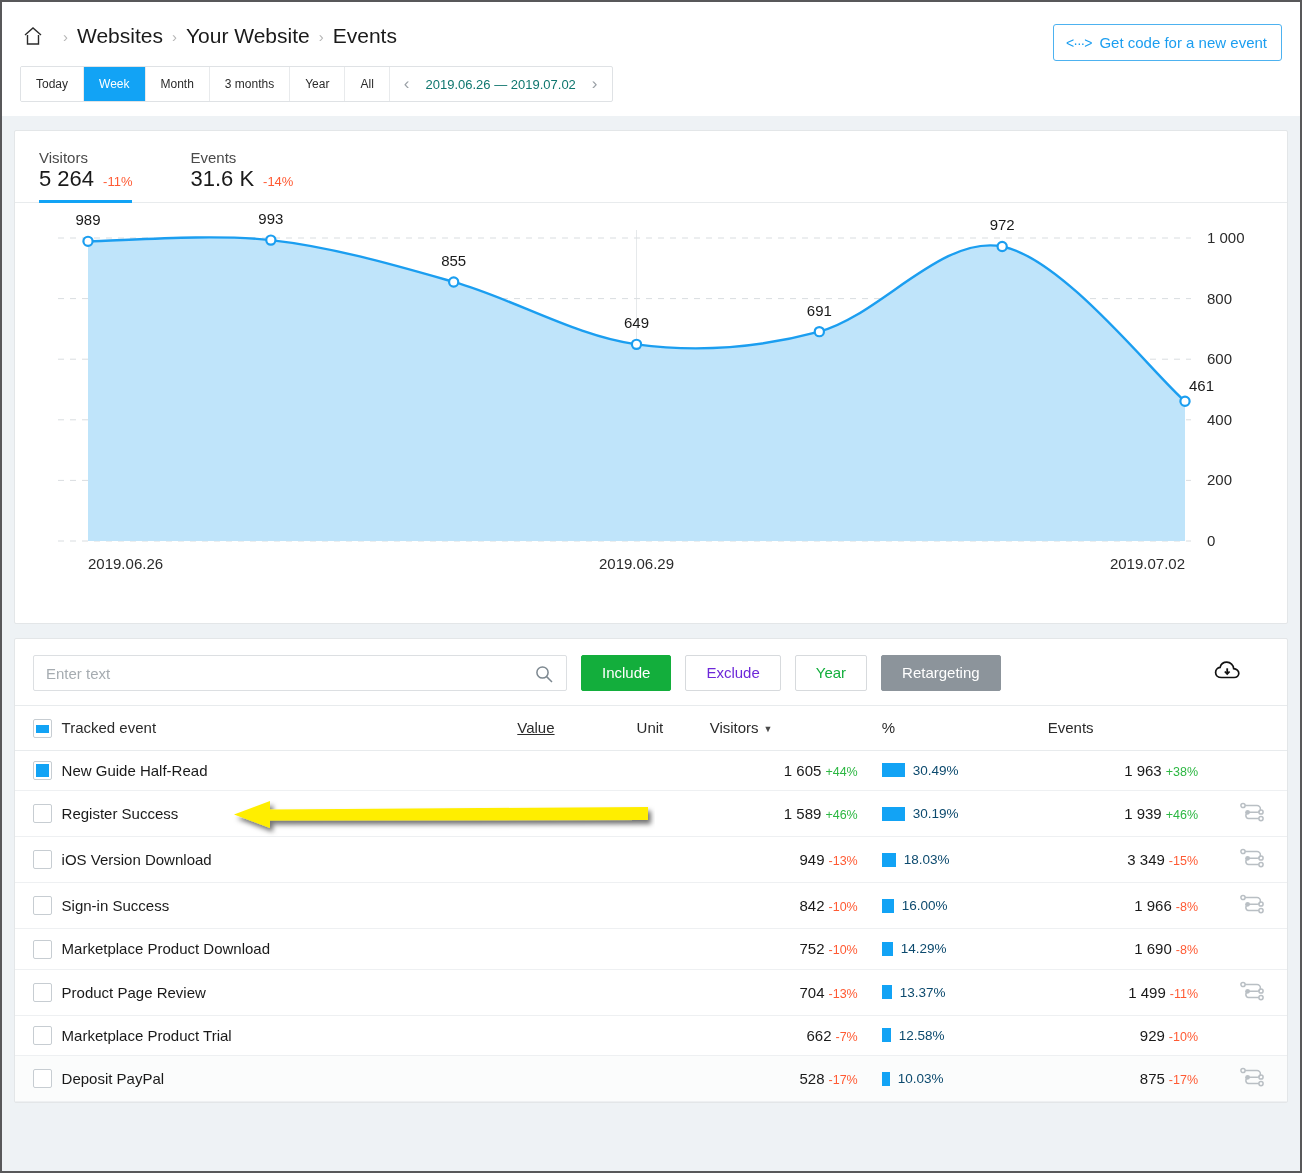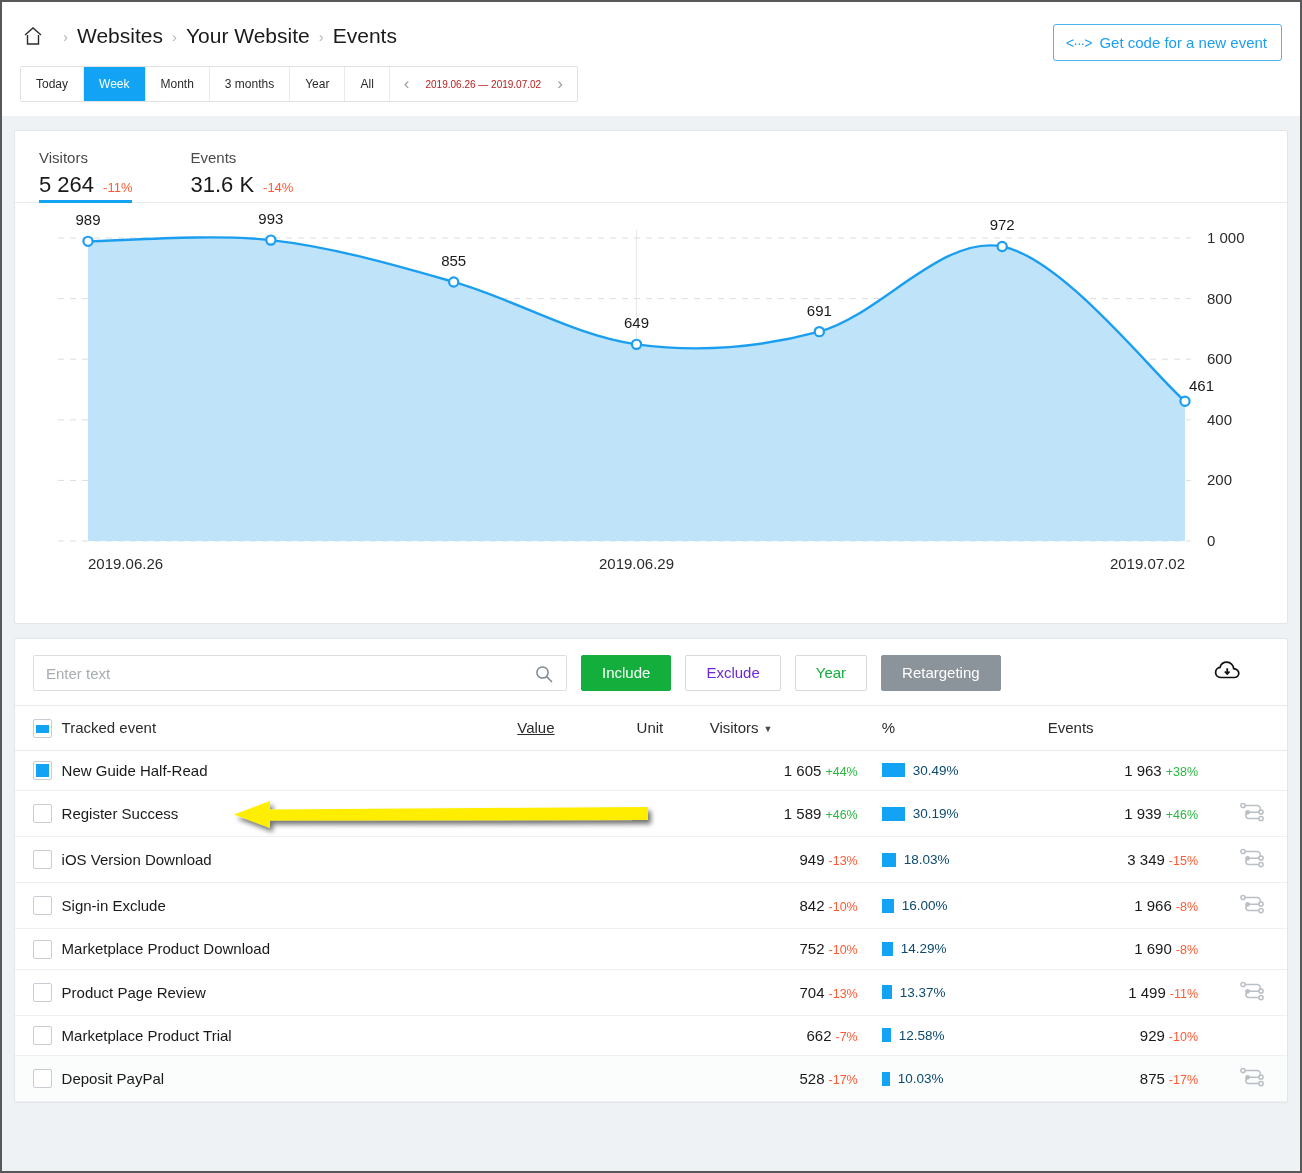--- a/index.html
+++ b/index.html
@@ -63,39 +63,39 @@
     font-size: 12px; color: #2b2b2b; cursor: pointer;
     border-right: 1px solid #e8eaec;
     background:#fff; white-space:nowrap;
   }
   .ptab.active { background:#12a3f5; color:#fff; }
   .daterange {
     display:flex; align-items:center; height:34px;
     padding: 0 10px; gap: 12px; font-size:15px;
   }
   .arrowbtn { color:#9aa0a6; font-size:17px; cursor:pointer; padding: 0 4px; }
-  .rangetext { color:#b91c1c; font-size:10px; white-space:nowrap; }
+  .rangetext { color:#0f766e; font-size:13px; white-space:nowrap; }
 
   
   .card {
     background:#fff;
     border:1px solid #e3e6e8;
     margin: 14px 12px 0 12px;
     border-radius: 2px;
   }
   
   .metrics {
     display:flex; gap: 0px;
     padding: 18px 24px 0 24px;
     border-bottom: 1px solid #e8ebed;
     height: 72px;
   }
   .metric { margin-right: 58px; position:relative; padding-bottom: 14px;}
   .metric-label { font-size:15px; color:#4a4a4a; }
-  .metric-row { display:flex; align-items:baseline; gap:9px; margin-top: 6px;}
+  .metric-row { display:flex; align-items:baseline; gap:9px; }
   .metric-value { font-size:22px; color:#1a1a1a; }
   .metric-delta { font-size:13px; }
   .delta-neg { color:#ff5a33; }
   .metric.active::after {
     content:""; position:absolute; left:0; right:0; bottom:-1px; height:3px; background:#12a3f5;
   }
 
   
   .chartwrap { position:relative; height: 420px; padding: 0; }
   .chart-svg { display:block; }
@@ -379,21 +379,21 @@
                   <circle cx="4" cy="4.5" r="2.1"></circle>
                   <circle cx="22" cy="11" r="2.1"></circle>
                   <circle cx="22" cy="17.6" r="2.1"></circle>
                   <path d="M6.1 4.5 H18 a3.4 3.4 0 0 1 0 6.8 H9.5"></path>
                   <path d="M9.5 11.3 a3.2 3.2 0 0 0 0 6.3 H19.9"></path>
                   <circle cx="8.6" cy="11.3" r="2.4" fill="#b9bfc4" stroke="none"></circle>
                 </svg></span></td>
           </tr>
           <tr>
             <td class="c-check"><span class="cb "></span></td>
-            <td class="c-name">Sign-in Exclude</td>
+            <td class="c-name">Sign-in Success</td>
             <td class="c-value"></td>
             <td class="c-unit"></td>
             <td class="c-vis"><span class="num">842<span class="d neg">-10%</span></span></td>
             <td class="c-pct">
               <span class="pctcell">
                 <span class="pctbar" style="width:12px"></span>
                 <span class="pcttxt">16.00%</span>
               </span>
             </td>
             <td class="c-events"><span class="num">1 966<span class="d neg">-8%</span></span></td>

